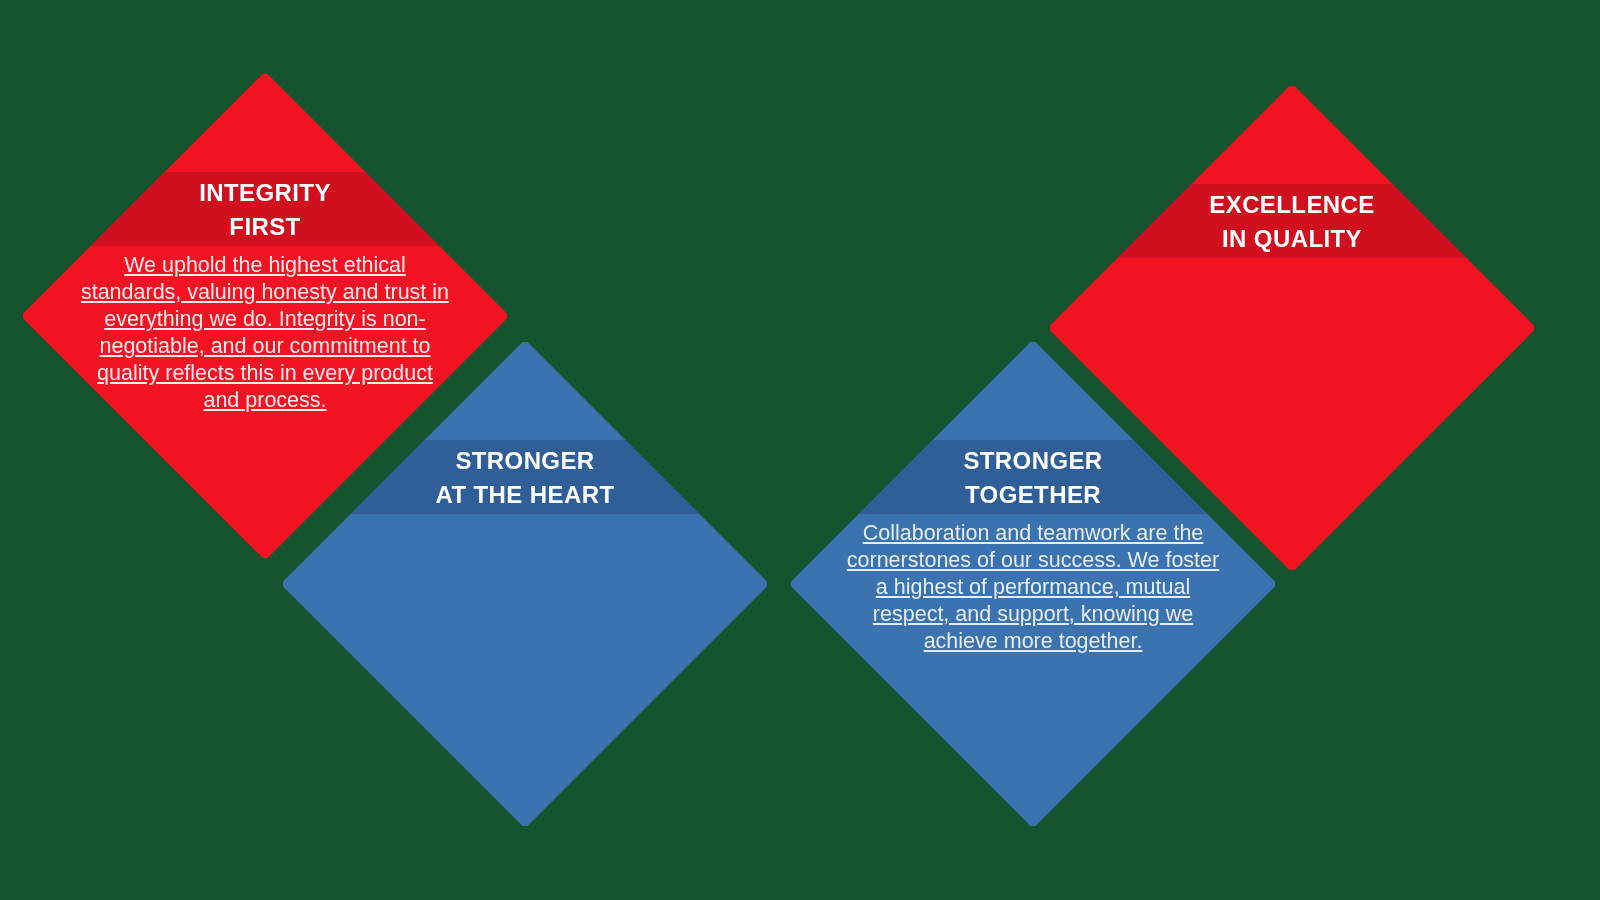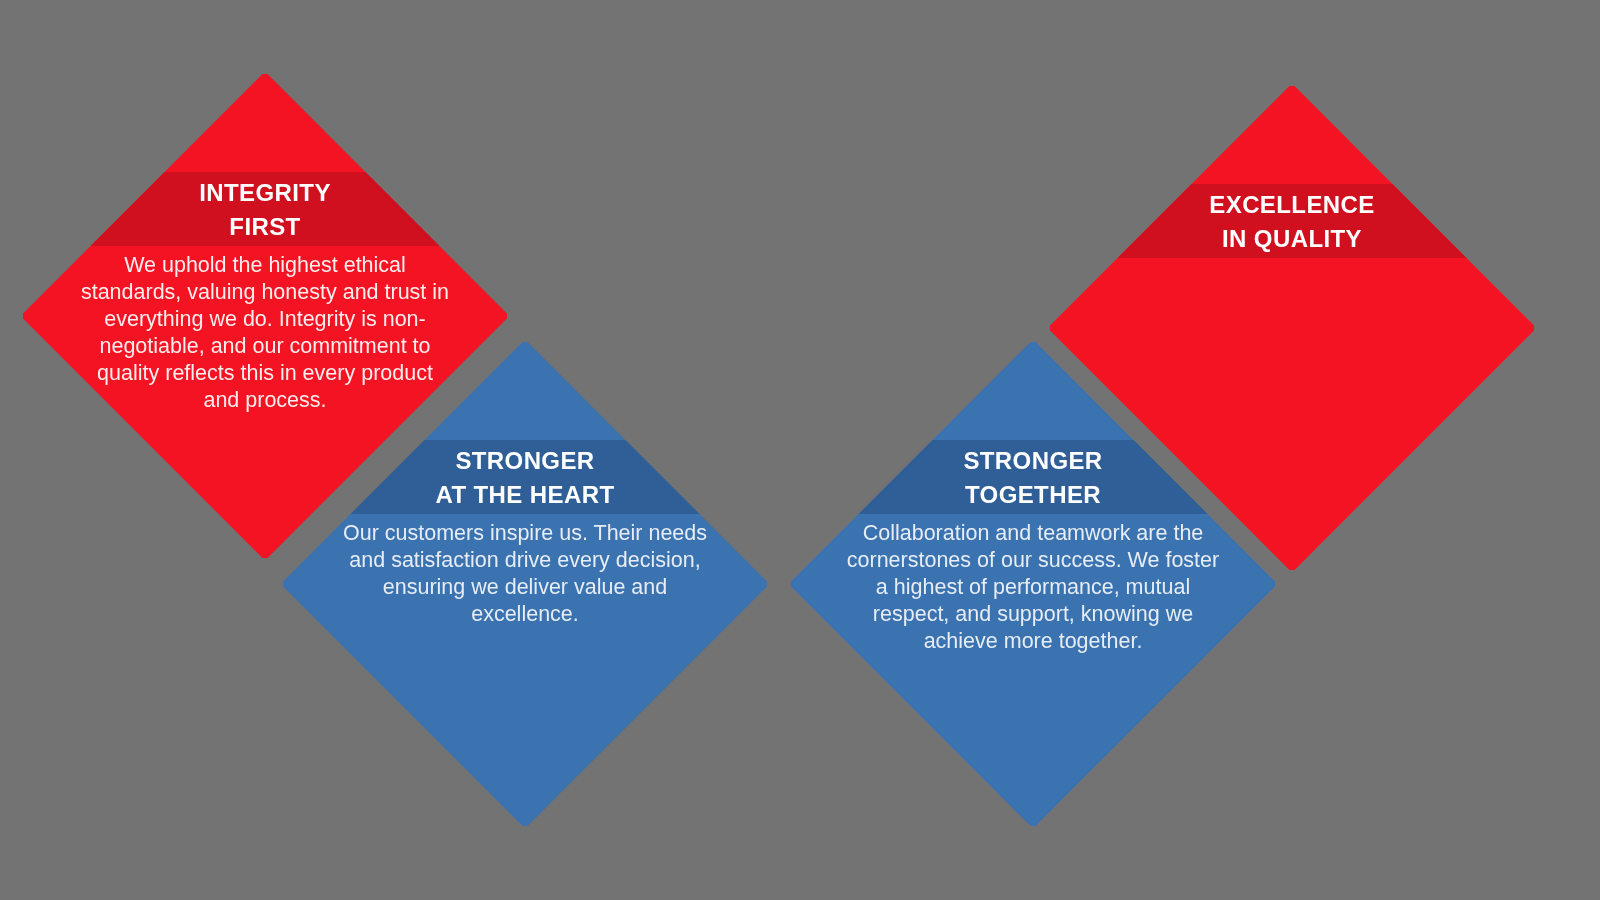--- a/index.html
+++ b/index.html
@@ -4,21 +4,21 @@
 <style>
   html, body {
     margin: 0;
     padding: 0;
     background: #ffffff;
   }
   #stage {
     position: relative;
     width: 1600px;
     height: 900px;
-    background: #737373;
+    background: #14532d;
     overflow: hidden;
     font-family: "Liberation Sans", sans-serif;
   }
 
   
   .diamond {
     position: absolute;
     width: 484px;
     height: 484px;
     transform: translate(-50%, -50%);
@@ -75,20 +75,21 @@
   .diamond .desc {
     position: absolute;
     left: 54px;
     right: 54px;
     top: 178px;
     color: #f2f2f2;
     font-size: 21.5px;
     line-height: 27px;
     text-align: center;
     font-weight: 400;
+    text-decoration: underline;
   }
 
   
   .v-red .body-fill { background: #f41322; }
   .v-red .band      { background: #d0101e; }
   .v-red .desc      { color: #fdeced; }
 
   
   .v-blue .body-fill { background: #3b72b0; }
   .v-blue .band      { background: #2f5f96; }
@@ -131,21 +132,20 @@
 
   <div class="diamond v-blue layer-blue" style="left:525px; top:584px;">
     <div class="rot">
         <div class="face"></div>
       </div>
     <div class="content">
       <div class="body-fill"></div>
       <div class="band"></div>
       <div class="title">STRONGER
 AT THE HEART</div>
-      <div class="desc">Our customers inspire us. Their needs and satisfaction drive every decision, ensuring we deliver value and excellence.</div>
     </div>
   </div>
 
   <div class="diamond v-blue layer-blue" style="left:1033px; top:584px;">
     <div class="rot">
         <div class="face"></div>
       </div>
     <div class="content">
       <div class="body-fill"></div>
       <div class="band"></div>

